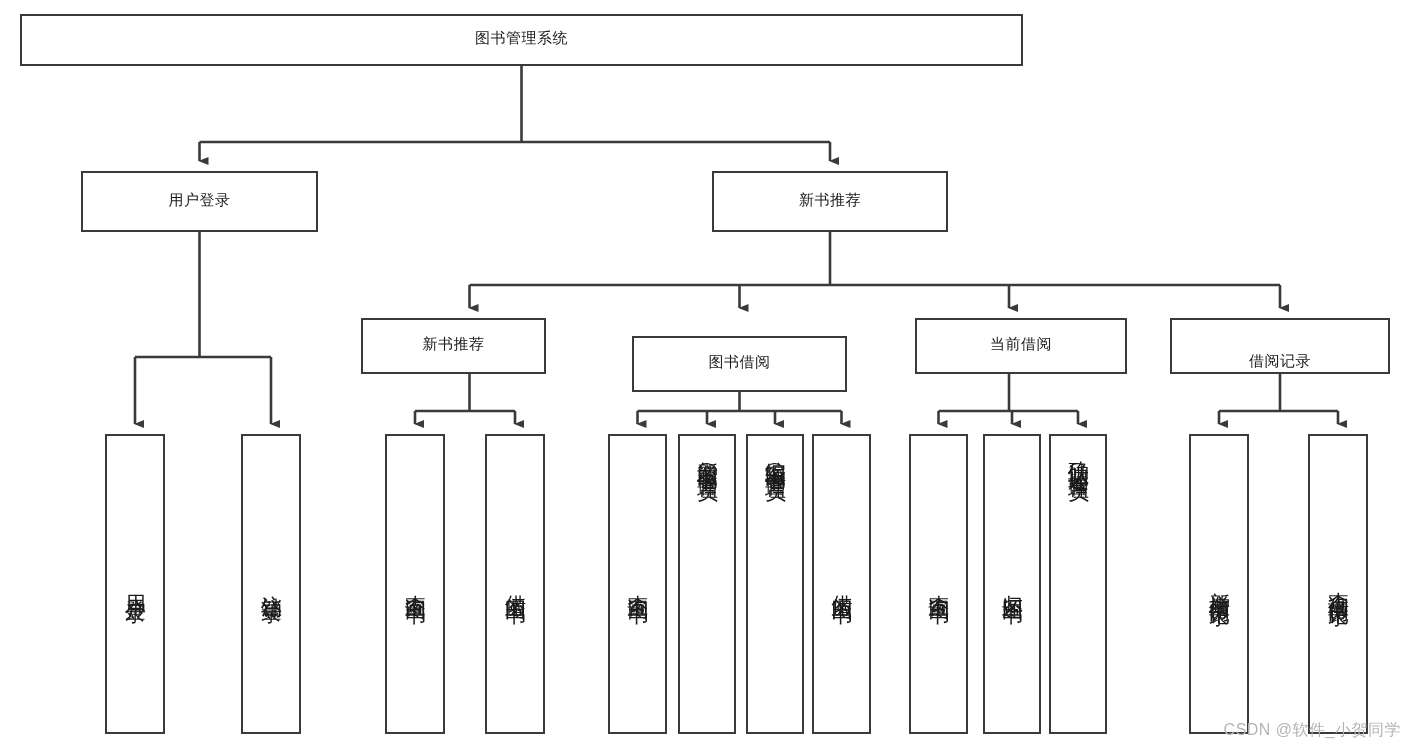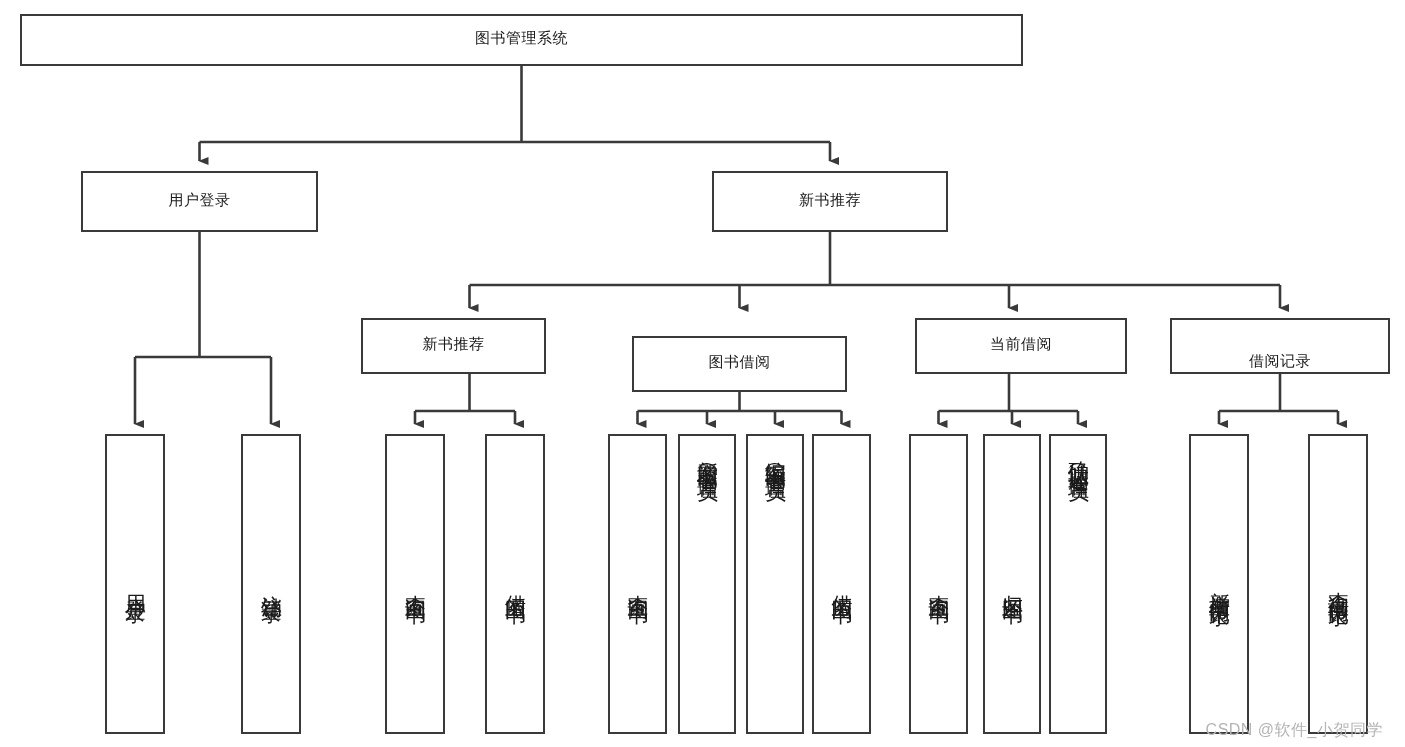--- a/index.html
+++ b/index.html
@@ -61,21 +61,21 @@
     font-size: 21px;
     letter-spacing: 3px;
     white-space: nowrap;
   }
   .node-box.vertical.centered {
     align-items: center;
     padding-top: 0;
   }
   #watermark {
     position: absolute;
-    right: 22px;
+    right: 4px;
     bottom: 6px;
     font-size: 16px;
     color: #b4b4b4;
     letter-spacing: 0.5px;
     font-family: "Liberation Sans", "DejaVu Sans", sans-serif;
     pointer-events: none;
     user-select: none;
   }
 </style>
 </head>

